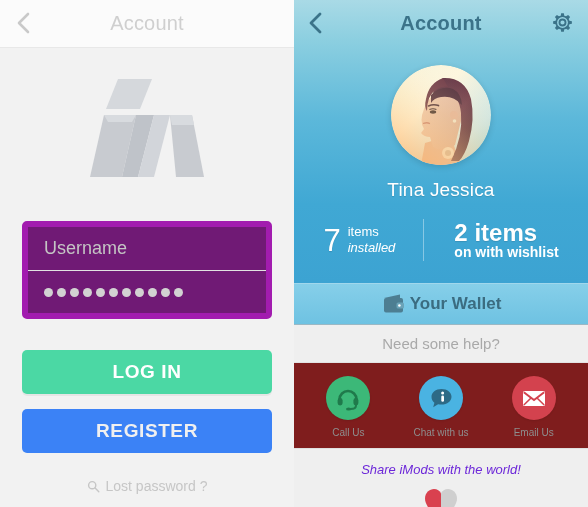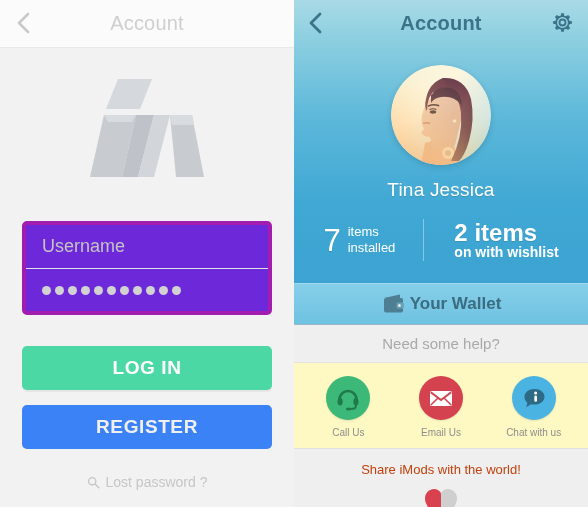--- a/index.html
+++ b/index.html
@@ -38,22 +38,22 @@
   .back-chev-left svg { display:block; }
 
   .logo-wrap {
     height: 165px;
     display: flex; align-items: center; justify-content: center;
   }
   .logo { width: 130px; height: 108px; display:block; }
 
   .field-group {
     margin: 8px 22px 16px 22px;
-    background: #6d28d9;
-    border: 4px solid #a21caf;
+    background: #701a75;
+    border: 6px solid #a21caf;
     border-radius: 5px;
     overflow: hidden;
   }
   .field {
     height: 43px;
     display: flex; align-items: center;
     padding: 0 16px;
     box-sizing: border-box;
   }
   .field + .field { border-top: 1px solid #e2e2e2; }
@@ -162,21 +162,21 @@
   }
   .stat { display: flex; align-items: center; gap: 7px; }
   .stat-l { padding-right: 28px; }
   .stat-r { padding-left: 30px; }
   .stat-num {
     font-size: 31px; font-weight: 300; line-height: 1;
     text-shadow: 0 1px 1px rgba(0,0,0,0.12);
   }
   .stat-txt { font-size: 13px; line-height: 1.22; }
   .stat-txt .l1 { display: block; }
-  .stat-txt .l2 { display: block; }
+  .stat-txt .l2 { display: block; font-style: italic; }
   .stat-div {
     width: 1px; height: 42px;
     background: rgba(255,255,255,0.38);
   }
   .stat-right-inner { text-align: left; }
   .stat-right-inner .big {
     font-size: 24px; font-weight: bold; line-height: 1.05; display: block;
     text-shadow: 0 1px 1px rgba(0,0,0,0.12);
   }
   .stat-right-inner .sub {
@@ -201,41 +201,41 @@
     height: 37px;
     display: flex; align-items: center; justify-content: center;
     color: #a9a9a9; font-size: 15px;
     background: #efefef;
     border-bottom: 1px solid #e3e3e3;
   }
 
   .help-row {
     display: flex; align-items: flex-start; justify-content: space-around;
     padding: 13px 8px 10px 8px;
-    background: #fef9c3;
+    background: #7f1d1d;
     border-bottom: 1px solid #e0e0e0;
   }
   .help-item {
     display: flex; flex-direction: column; align-items: center; gap: 7px;
     width: 86px; cursor: pointer;
   }
   .help-circle {
     width: 44px; height: 44px; border-radius: 50%;
     display: flex; align-items: center; justify-content: center;
     box-shadow: 0 1px 2px rgba(0,0,0,0.10);
   }
   .help-circle svg { display:block; }
   .help-label { font-size: 10px; color: #8e8e8e; }
 
   .share {
     padding-top: 13px;
     background: #efefef;
     text-align: center;
   }
-  .share-text { font-size: 13px; color: #c2410c; }
+  .share-text { font-size: 13px; color: #6d28d9; font-style: italic; }
   .heart-wrap { margin-top: 9px; display: flex; justify-content: center; cursor: pointer; }
   .heart-wrap svg { display:block; }
 </style>
 </head>
 <body>
 
 <div class="app">
 
   <div class="account-pane">
 
@@ -420,44 +420,44 @@
             <rect x="2.6" y="13" width="5" height="7.5" rx="2.4" fill="#1f7a4b"></rect>
             <rect x="18.4" y="13" width="5" height="7.5" rx="2.4" fill="#1f7a4b"></rect>
             <path d="M21 20.5 Q21 24 15.5 24" fill="none" stroke="#1f7a4b" stroke-width="2" stroke-linecap="round"></path>
             <ellipse cx="13.6" cy="24" rx="2.6" ry="1.5" fill="#1f7a4b"></ellipse>
           </svg>
         </div>
         <span class="help-label">Call Us</span>
       </div>
 
       <div class="help-item">
-        <div class="help-circle" style="background:#d3424e">
-          <svg width="26" height="20" viewBox="0 0 26 20">
-            <rect x="2" y="3" width="22" height="15" rx="1.6" fill="#ffffff"></rect>
-            <path d="M2.8 4.2 L13 12 L23.2 4.2" fill="none" stroke="#d3424e" stroke-width="2"></path>
-            <path d="M2.8 17 L10 10" fill="none" stroke="#d3424e" stroke-width="1.6"></path>
-            <path d="M23.2 17 L16 10" fill="none" stroke="#d3424e" stroke-width="1.6"></path>
-          </svg>
-        </div>
-        <span class="help-label">Email Us</span>
-      </div>
-
-      <div class="help-item">
         <div class="help-circle" style="background:#4ab3e2">
           <svg width="26" height="24" viewBox="0 0 26 24">
             <path d="M13.5 3 C19.3 3 23.5 6.4 23.5 10.8 C23.5 15.2 19.3 18.6 13.5 18.6
                      C12.3 18.6 11.1 18.45 10.1 18.2 L5.2 21.2 L6.4 16.7
                      C4.4 15.2 3.5 13.1 3.5 10.8 C3.5 6.4 7.7 3 13.5 3 Z" fill="#2d6a86"></path>
             <circle cx="14.6" cy="7.1" r="1.5" fill="#ffffff"></circle>
             <rect x="13.3" y="9.4" width="2.7" height="6.4" rx="1.3" fill="#ffffff"></rect>
           </svg>
         </div>
         <span class="help-label">Chat with us</span>
       </div>
 
+      <div class="help-item">
+        <div class="help-circle" style="background:#d3424e">
+          <svg width="26" height="20" viewBox="0 0 26 20">
+            <rect x="2" y="3" width="22" height="15" rx="1.6" fill="#ffffff"></rect>
+            <path d="M2.8 4.2 L13 12 L23.2 4.2" fill="none" stroke="#d3424e" stroke-width="2"></path>
+            <path d="M2.8 17 L10 10" fill="none" stroke="#d3424e" stroke-width="1.6"></path>
+            <path d="M23.2 17 L16 10" fill="none" stroke="#d3424e" stroke-width="1.6"></path>
+          </svg>
+        </div>
+        <span class="help-label">Email Us</span>
+      </div>
+
     </div>
 
     <div class="share">
       <div class="share-text">Share iMods with the world!</div>
       <div class="heart-wrap">
         <svg width="38" height="36" viewBox="0 0 38 36">
           <path d="M19 34 C19 34 3 23 3 12.6 C3 6.6 7.6 3 12 3 C15.2 3 17.8 4.8 19 7.2 Z" fill="#d9414f"></path>
           <path d="M19 34 C19 34 35 23 35 12.6 C35 6.6 30.4 3 26 3 C22.8 3 20.2 4.8 19 7.2 Z" fill="#cfcfcf"></path>
         </svg>
       </div>

